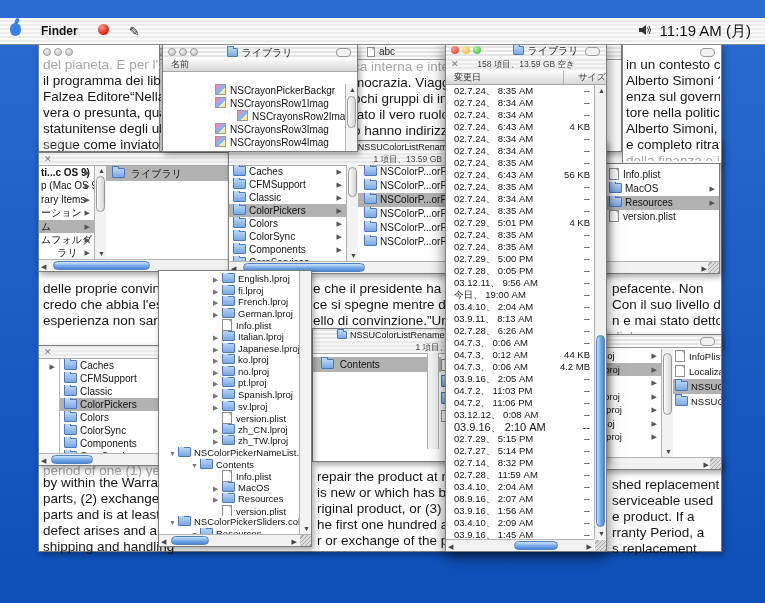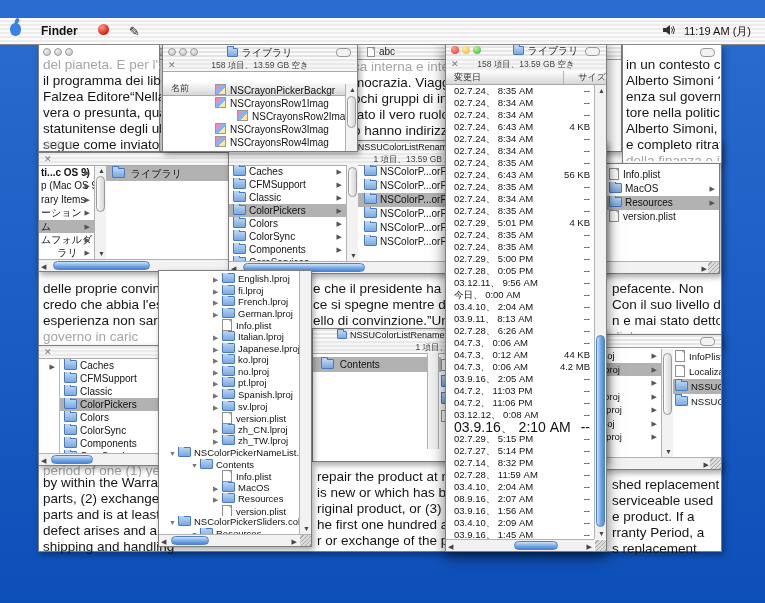--- a/index.html
+++ b/index.html
@@ -10,21 +10,21 @@
   #menubar{position:absolute;left:0;top:18px;width:765px;height:26px;z-index:60;
     background:repeating-linear-gradient(0deg,#fbfbfb 0 2px,#ececec 2px 4px);
     border-bottom:1px solid #8a8a8a;display:flex;align-items:center;font-size:12px;color:#111}
   .mitem{padding:0 10px;white-space:nowrap}
   .apple{width:11px;height:13px;background:#3b82e0;border-radius:45% 45% 48% 48%;position:relative;display:inline-block}
   .apple::before{content:"";position:absolute;top:-5px;right:2px;width:4px;height:6px;background:#3b82e0;border-radius:50%;transform:rotate(30deg)}
   .red-orb{width:11px;height:11px;border-radius:50%;display:inline-block;
     background:radial-gradient(circle at 35% 30%,#ff9a8a,#e03020 60%,#8a0f06)}
   .pen{font-size:13px;color:#222}
   #mb-right{margin-left:auto;display:flex;align-items:center;gap:8px;padding-right:14px}
-  #clock{font-size:11px;color:#111}
+  #clock{font-size:15px;color:#111}
   
   .win{position:absolute;background:#fff;border:1px solid #7e7e7e;box-shadow:2px 3px 6px rgba(0,0,0,.35)}
   .tbar{position:absolute;left:0;right:0;top:0;height:14px;
     background:repeating-linear-gradient(0deg,#fafafa 0 2px,#e4e4e4 2px 4px);
     border-bottom:1px solid #9a9a9a;font-size:10px;color:#222;overflow:hidden}
   .lights{position:absolute;left:5px;top:3px;display:flex;gap:3px}
   .lights i{width:8px;height:8px;border-radius:50%;display:block}
   .lt-grey{background:radial-gradient(circle at 35% 30%,#eee,#c2c2c2);border:1px solid #9a9a9a;box-sizing:border-box}
   .lt-red{background:radial-gradient(circle at 35% 30%,#ff9d95,#e2372a)}
   .lt-yel{background:radial-gradient(circle at 35% 30%,#ffe9a8,#f0b429)}
@@ -132,21 +132,20 @@
         <div>e completo ritratto</div>
         <div class="grey">della finanza e il</div>
       </div>
   </div>
 
   <div class="win" style="left:38px;top:140px;width:682px;height:205px;z-index:2">
     <div class="tblock itext" id="mid-left" style="left:4px;top:140px;width:150px;height:66px">
         <div>delle proprie convinzio</div>
         <div>credo che abbia l'espe</div>
         <div>esperienza non sarei in</div>
-        <div class="grey">governo in caric</div>
       </div>
     <div class="tblock itext" id="mid-center" style="left:274px;top:140px;width:200px;height:66px">
         <div>e che il presidente ha ri</div>
         <div>ce si spegne mentre dis</div>
         <div>ello di convinzione.”Un ra</div>
         <div class="grey">reato due guerre e sco</div>
       </div>
     <div class="tblock itext" id="mid-right" style="left:573px;top:140px;width:108px;height:66px">
         <div>pefacente. Non</div>
         <div>Con il suo livello di</div>
@@ -192,21 +191,21 @@
           <i class="lt-grey"></i>
           <i class="lt-grey"></i>
         </div>
       <div class="ttl"><span class="fi" style="width:9px;height:7px"></span><span>ライブラリ</span></div>
       <div class="cap"></div>
     </div>
     <div class="statusbar" style="top:14px">
       <span class="xmark">✕</span>
       <span>158 項目、13.59 GB 空き</span>
     </div>
-    <div class="colhead" style="top:37px;padding-left:8px">名前</div>
+    <div class="colhead" style="top:13px;padding-left:8px">名前</div>
     <div id="crayon-rows" style="position:absolute;left:0;top:39px;right:12px;bottom:0;overflow:hidden">
         <div class="row" style="padding-left: 52px;"><span class="ci"></span><span>NSCrayonPickerBackgr</span></div>
         <div class="row" style="padding-left: 52px;"><span class="ci"></span><span>NSCrayonsRow1Imag</span></div>
         <div class="row" style="padding-left: 52px; margin-left: 22px;"><span class="ci"></span><span>NSCrayonsRow2Imag</span></div>
         <div class="row" style="padding-left: 52px;"><span class="ci"></span><span>NSCrayonsRow3Imag</span></div>
         <div class="row" style="padding-left: 52px;"><span class="ci"></span><span>NSCrayonsRow4Imag</span></div>
       </div>
     <div class="vtrack" style="right:0;top:39px;bottom:0;width:12px">
       <span class="sarr" style="left:3px;top:2px">▲</span>
       <div class="greyThumb" style="top:12px;height:30px"></div>
@@ -482,21 +481,21 @@
         </div>
         <div class="row" style="height: 12px; line-height: 12px; display: flex; font-size: 9.5px; padding-left: 8px;">
           <span>02.7.28、 0:05 PM</span>
           <span style="margin-left: auto; padding-right: 4px;">--</span>
         </div>
         <div class="row" style="height: 12px; line-height: 12px; display: flex; font-size: 9.5px; padding-left: 8px;">
           <span>03.12.11、 9:56 AM</span>
           <span style="margin-left: auto; padding-right: 4px;">--</span>
         </div>
         <div class="row" style="height: 12px; line-height: 12px; display: flex; font-size: 9.5px; padding-left: 8px;">
-          <span>今日、 0:00 AM</span>
+          <span>今日、 19:00 AM</span>
           <span style="margin-left: auto; padding-right: 4px;">--</span>
         </div>
         <div class="row" style="height: 12px; line-height: 12px; display: flex; font-size: 9.5px; padding-left: 8px;">
           <span>03.4.10、 2:04 AM</span>
           <span style="margin-left: auto; padding-right: 4px;">--</span>
         </div>
         <div class="row" style="height: 12px; line-height: 12px; display: flex; font-size: 9.5px; padding-left: 8px;">
           <span>03.9.11、 8:13 AM</span>
           <span style="margin-left: auto; padding-right: 4px;">--</span>
         </div>
@@ -525,21 +524,21 @@
           <span style="margin-left: auto; padding-right: 4px;">--</span>
         </div>
         <div class="row" style="height: 12px; line-height: 12px; display: flex; font-size: 9.5px; padding-left: 8px;">
           <span>04.7.2、 11:06 PM</span>
           <span style="margin-left: auto; padding-right: 4px;">--</span>
         </div>
         <div class="row" style="height: 12px; line-height: 12px; display: flex; font-size: 9.5px; padding-left: 8px;">
           <span>03.12.12、 0:08 AM</span>
           <span style="margin-left: auto; padding-right: 4px;">--</span>
         </div>
-        <div class="row" style="height: 12px; line-height: 12px; display: flex; font-size: 14px; padding-left: 8px;">
+        <div class="row" style="height: 12px; line-height: 12px; display: flex; font-size: 11px; padding-left: 8px;">
           <span>03.9.16、 2:10 AM</span>
           <span style="margin-left: auto; padding-right: 4px;">--</span>
         </div>
         <div class="row" style="height: 12px; line-height: 12px; display: flex; font-size: 9.5px; padding-left: 8px;">
           <span>02.7.29、 5:15 PM</span>
           <span style="margin-left: auto; padding-right: 4px;">--</span>
         </div>
         <div class="row" style="height: 12px; line-height: 12px; display: flex; font-size: 9.5px; padding-left: 8px;">
           <span>02.7.27、 5:14 PM</span>
           <span style="margin-left: auto; padding-right: 4px;">--</span>

